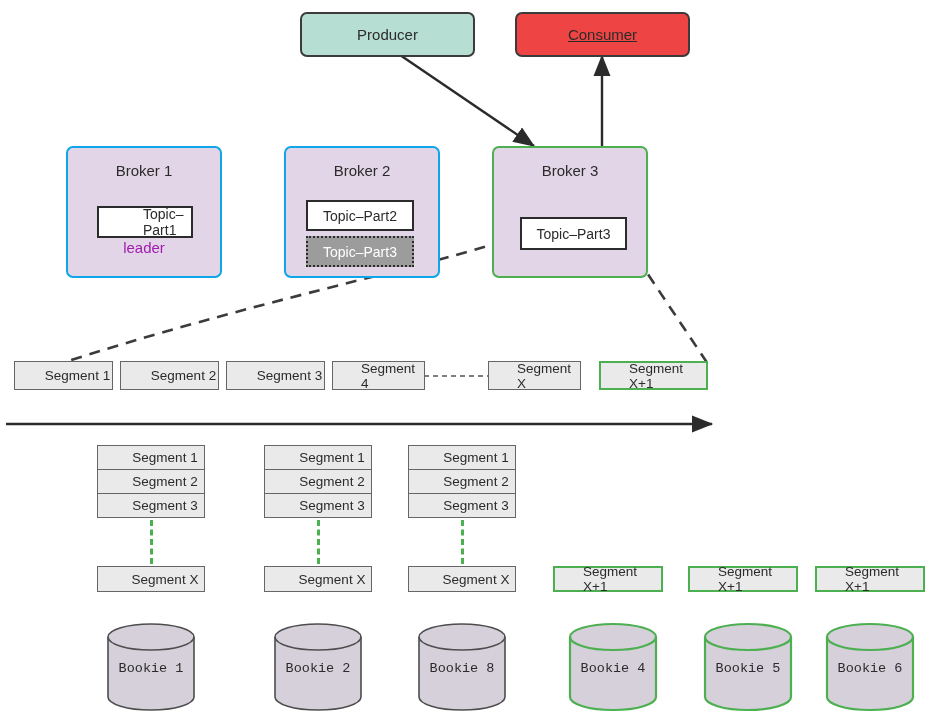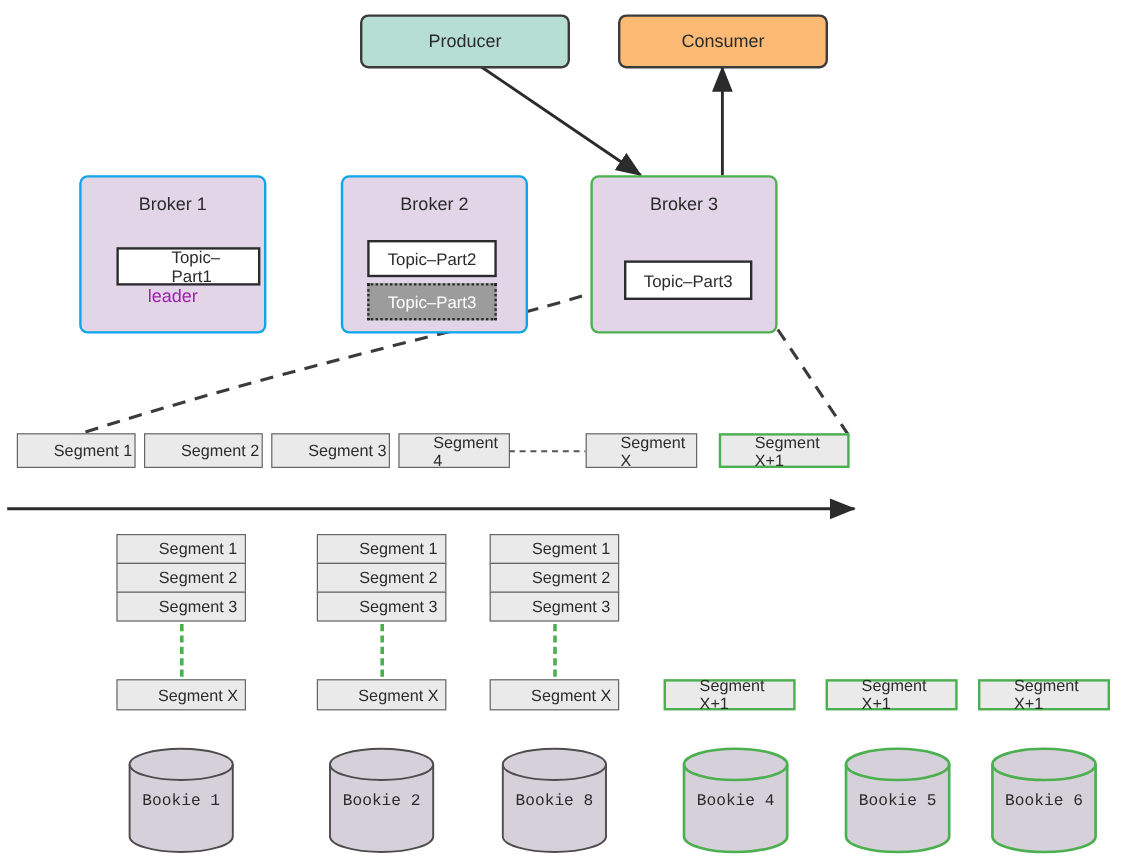--- a/index.html
+++ b/index.html
@@ -33,21 +33,21 @@
 
   
   .endpoint {
     border-radius: 7px;
     border: 2px solid #3b3b3b;
     font-size: 15px;
     color: #2b2b2b;
     margin-left: 46px;
   }
   .endpoint.producer { background: #b7ded2; }
-  .endpoint.consumer { background: #fdba74; }
+  .endpoint.consumer { background: #ef4444; text-decoration: underline; }
 
   
   .broker {
     background: #e1d5e7;
     border: 2px solid #0ea5e9;
     border-radius: 7px;
     display: block;
   }
   .broker.highlight { border-color: #4caf50; border-width: 2px; }
   .broker-title {
@@ -182,21 +182,21 @@
 </div>
 
 <div class="node endpoint consumer" style="left:469px; top:12px; width:175px; height:45px;">
   <span>Consumer</span>
 </div>
 
 <div class="node broker" style="left:66px; top:146px; width:156px; height:132px;">
   <div class="broker-title">Broker 1</div>
   <div class="broker-footer">leader</div>
 </div>
-<div class="part" style="left:97px; top:206px; width:120px; height:32px;padding-left:44px;">
+<div class="part" style="left:97px; top:206px; width:96px; height:32px;padding-left:44px;">
   <span>Topic–Part1</span>
 </div>
 
 <div class="node broker" style="left:284px; top:146px; width:156px; height:132px;">
   <div class="broker-title">Broker 2</div>
   <div class="broker-footer"></div>
 </div>
 <div class="part" style="left:306px; top:200px; width:108px; height:31px;">
   <span>Topic–Part2</span>
 </div>

